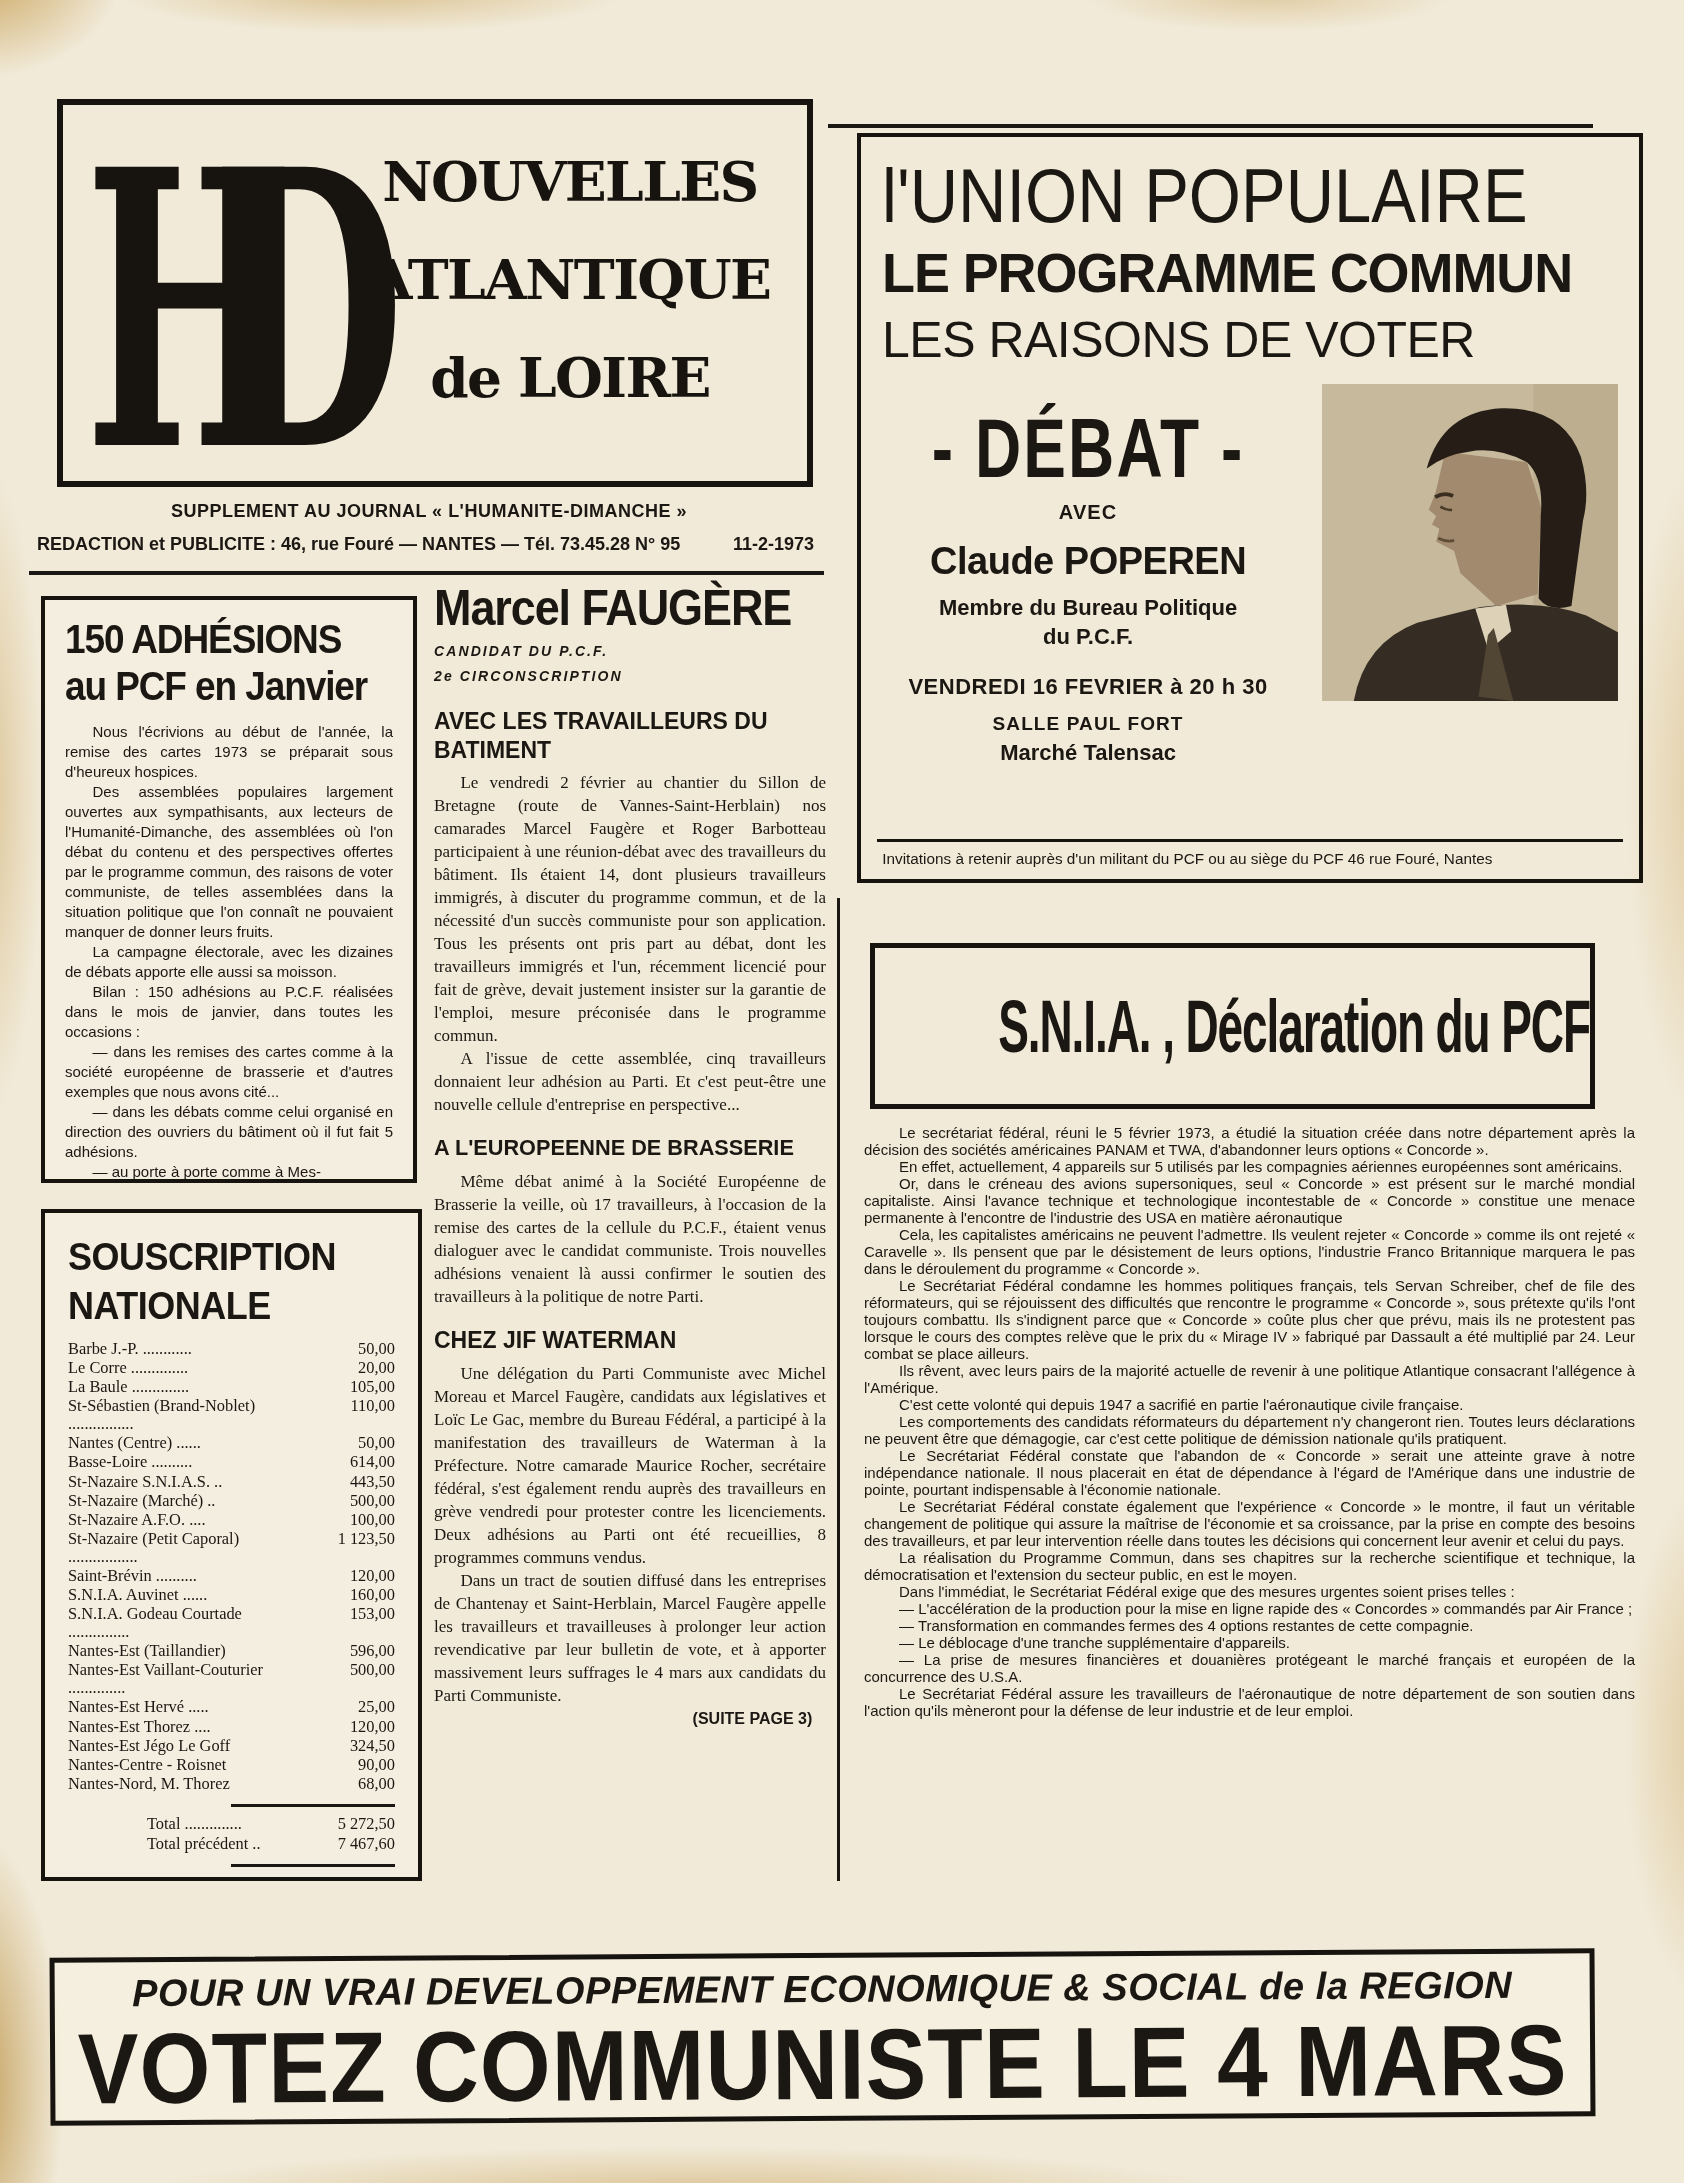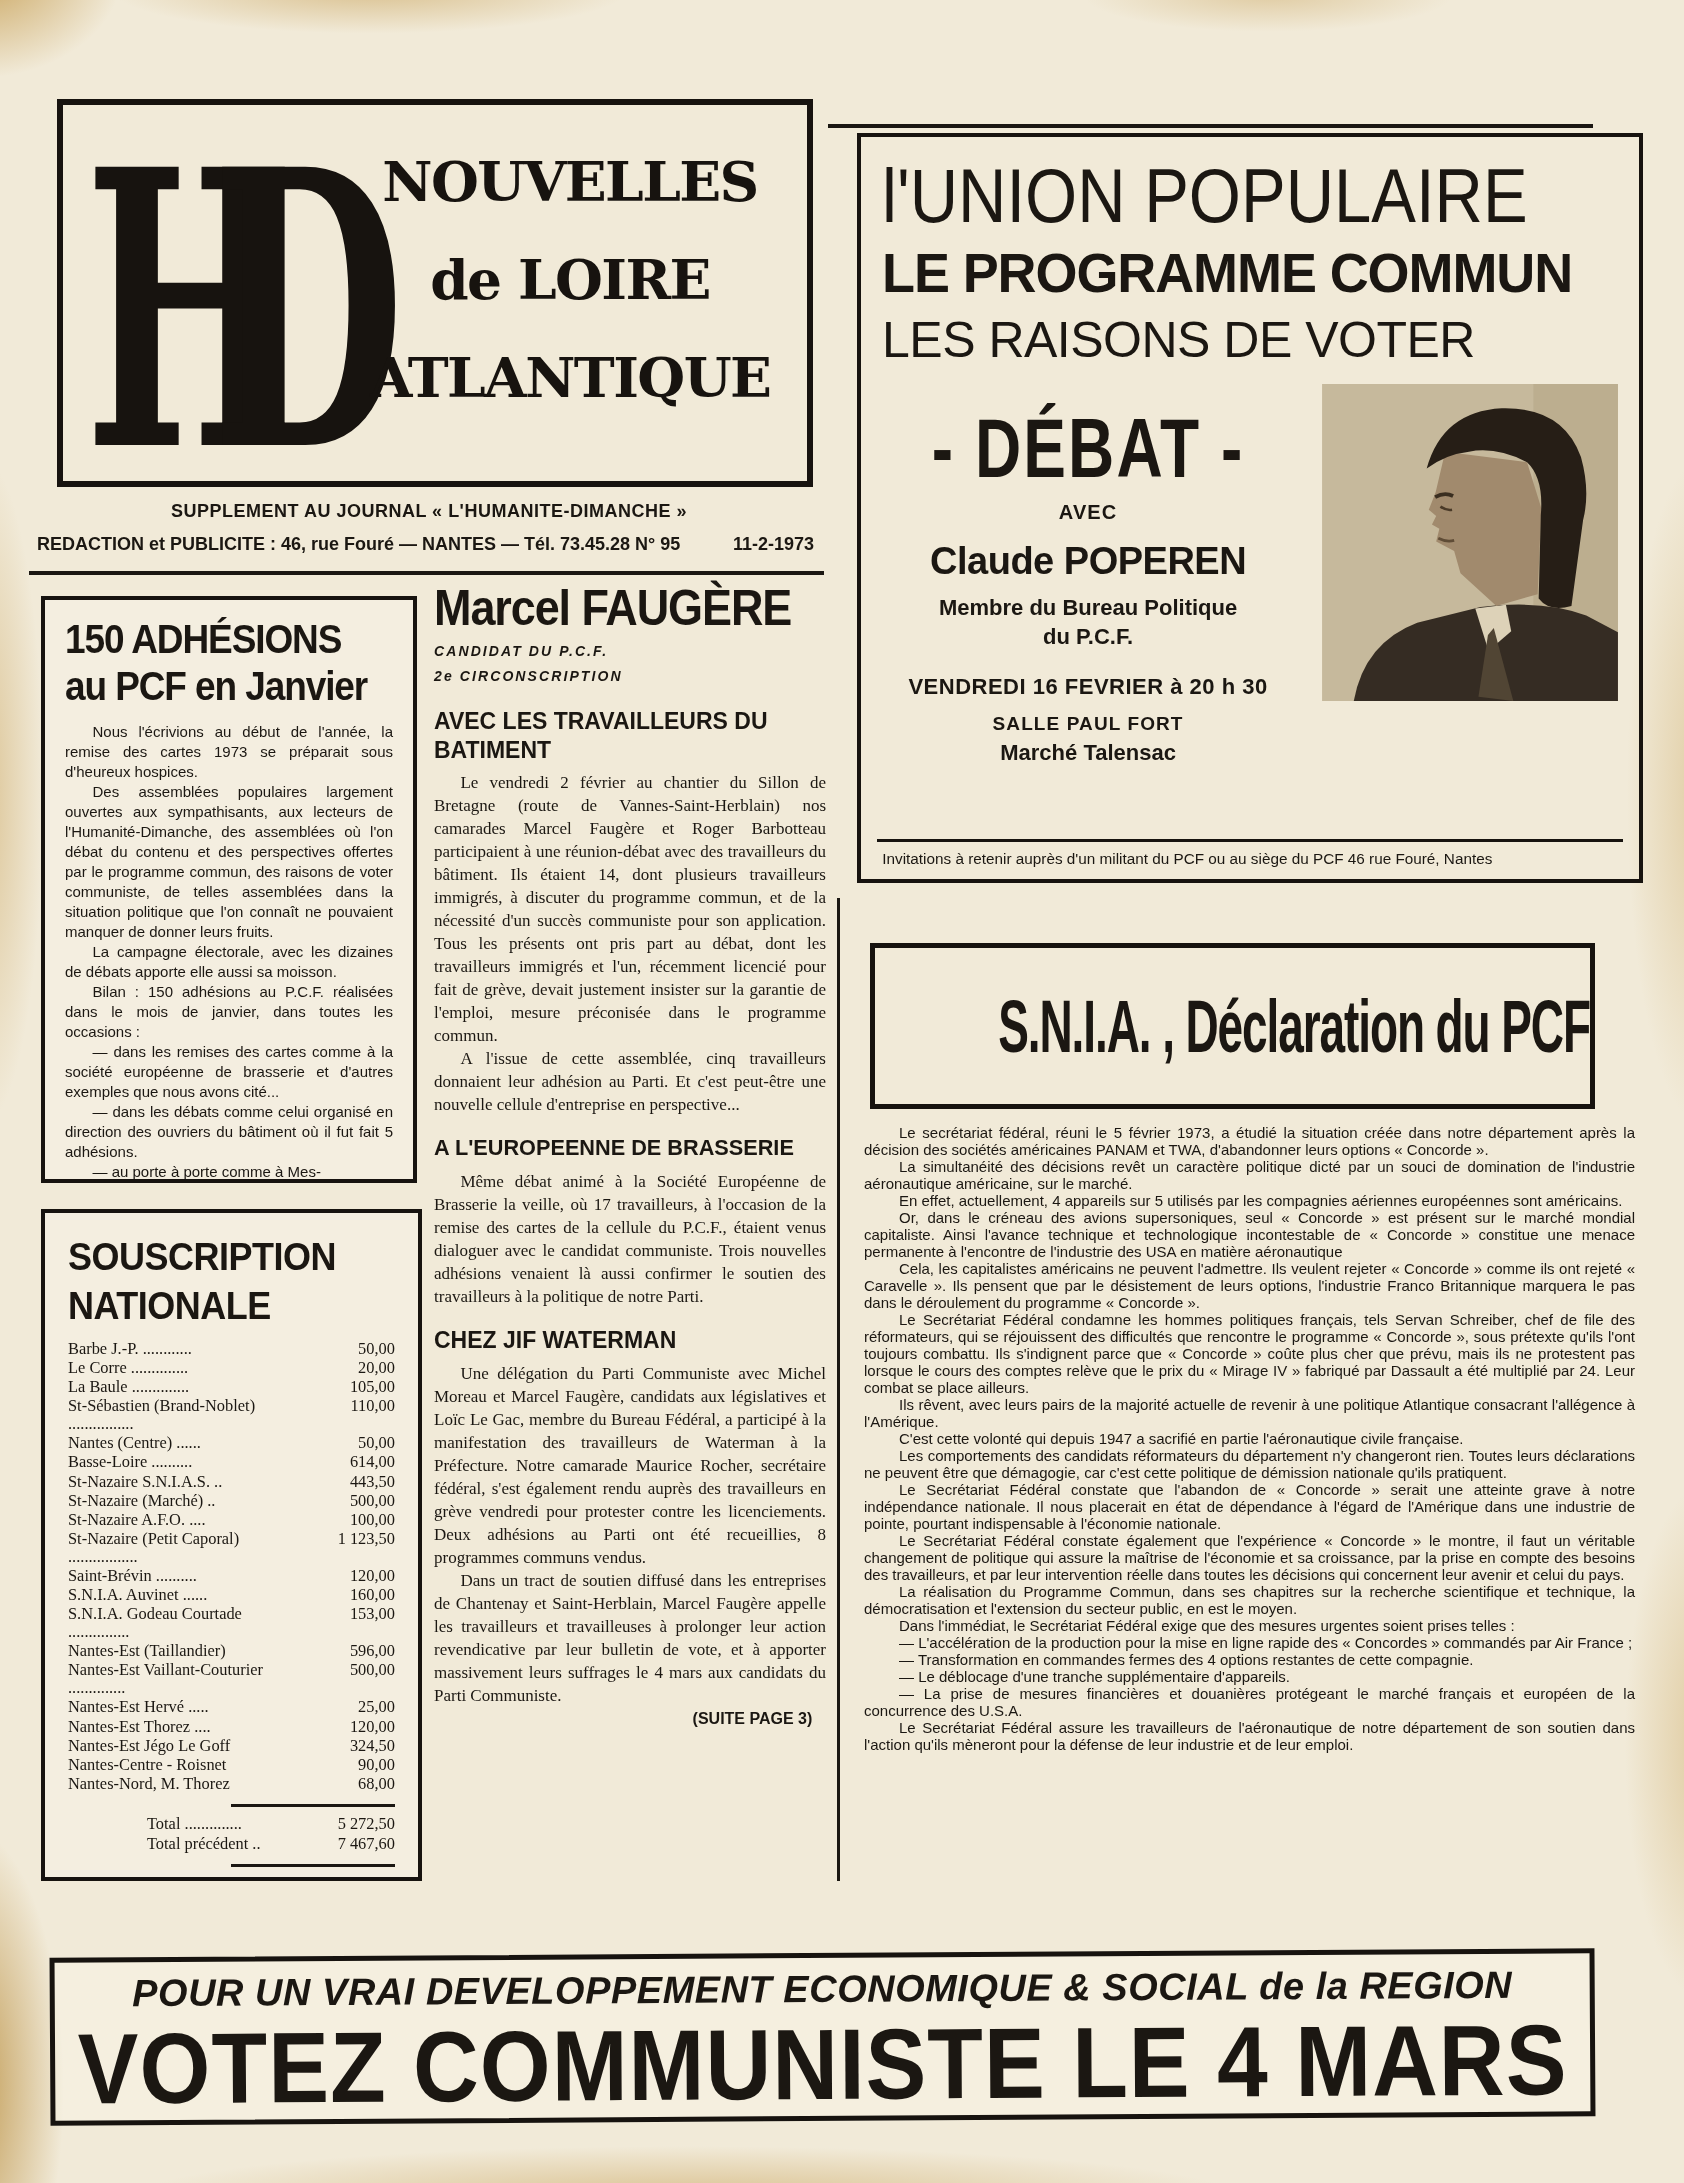--- a/index.html
+++ b/index.html
@@ -90,22 +90,22 @@
 </style>
 </head>
 <body>
 
 <div class="page">
 
   <div class="mast-box">
     <div class="logo"><span>HD</span></div>
     <div class="mast-title">
       <div>NOUVELLES</div>
+      <div>ATLANTIQUE</div>
       <div>de LOIRE</div>
-      <div>ATLANTIQUE</div>
     </div>
   </div>
   <div class="supplement">SUPPLEMENT AU JOURNAL « L'HUMANITE-DIMANCHE »</div>
   <div class="address-row">
     <span>REDACTION et PUBLICITE : 46, rue Fouré — NANTES — Tél. 73.45.28 N° 95</span>
     <span>11-2-1973</span>
   </div>
   <div class="rule-left ink"></div>
 
   <section class="box adh-box">
@@ -291,21 +291,20 @@
       </div>
     </div>
     <div class="invitation">Invitations à retenir auprès d'un militant du PCF ou au siège du PCF 46 rue Fouré, Nantes</div>
   </section>
 
   <section class="snia-box">
     <h1>S.N.I.A. , Déclaration du PCF</h1>
   </section>
   <div class="snia-body">
       <p>Le secrétariat fédéral, réuni le 5 février 1973, a étudié la situation créée dans notre département après la décision des sociétés américaines PANAM et TWA, d'abandonner leurs options « Concorde ».</p>
-      <p>La simultanéité des décisions revêt un caractère politique dicté par un souci de domination de l'industrie aéronautique américaine, sur le marché.</p>
       <p>En effet, actuellement, 4 appareils sur 5 utilisés par les compagnies aériennes européennes sont américains.</p>
       <p>Or, dans le créneau des avions supersoniques, seul « Concorde » est présent sur le marché mondial capitaliste. Ainsi l'avance technique et technologique incontestable de « Concorde » constitue une menace permanente à l'encontre de l'industrie des USA en matière aéronautique</p>
       <p>Cela, les capitalistes américains ne peuvent l'admettre. Ils veulent rejeter « Concorde » comme ils ont rejeté « Caravelle ». Ils pensent que par le désistement de leurs options, l'industrie Franco Britannique marquera le pas dans le déroulement du programme « Concorde ».</p>
       <p>Le Secrétariat Fédéral condamne les hommes politiques français, tels Servan Schreiber, chef de file des réformateurs, qui se réjouissent des difficultés que rencontre le programme « Concorde », sous prétexte qu'ils l'ont toujours combattu. Ils s'indignent parce que « Concorde » coûte plus cher que prévu, mais ils ne protestent pas lorsque le cours des comptes relève que le prix du « Mirage IV » fabriqué par Dassault a été multiplié par 24. Leur combat se place ailleurs.</p>
       <p>Ils rêvent, avec leurs pairs de la majorité actuelle de revenir à une politique Atlantique consacrant l'allégence à l'Amérique.</p>
       <p>C'est cette volonté qui depuis 1947 a sacrifié en partie l'aéronautique civile française.</p>
       <p>Les comportements des candidats réformateurs du département n'y changeront rien. Toutes leurs déclarations ne peuvent être que démagogie, car c'est cette politique de démission nationale qu'ils pratiquent.</p>
       <p>Le Secrétariat Fédéral constate que l'abandon de « Concorde » serait une atteinte grave à notre indépendance nationale. Il nous placerait en état de dépendance à l'égard de l'Amérique dans une industrie de pointe, pourtant indispensable à l'économie nationale.</p>
       <p>Le Secrétariat Fédéral constate également que l'expérience « Concorde » le montre, il faut un véritable changement de politique qui assure la maîtrise de l'économie et sa croissance, par la prise en compte des besoins des travailleurs, et par leur intervention réelle dans toutes les décisions qui concernent leur avenir et celui du pays.</p>
       <p>La réalisation du Programme Commun, dans ses chapitres sur la recherche scientifique et technique, la démocratisation et l'extension du secteur public, en est le moyen.</p>

